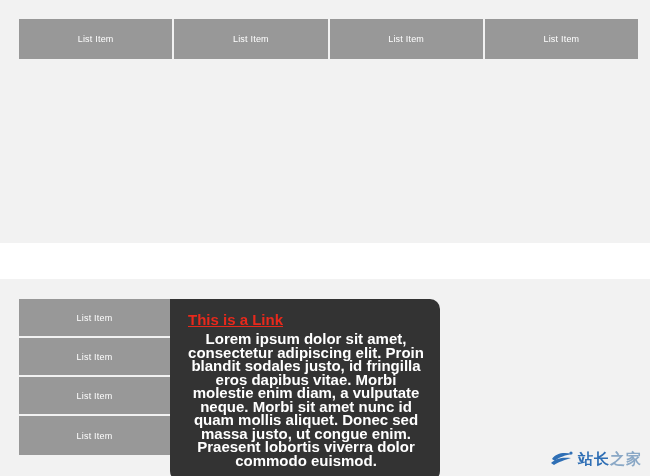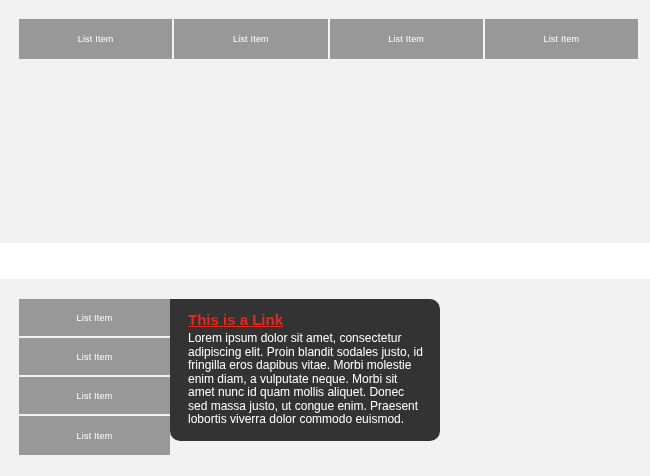--- a/index.html
+++ b/index.html
@@ -113,24 +113,25 @@
     color: #e8291c;
     font-size: 15px;
     font-weight: bold;
     text-decoration: underline;
     margin-bottom: 4px;
     cursor: pointer;
   }
 
   #content-paragraph {
     color: #ffffff;
-    font-size: 12px;
-    font-weight: normal;
+    font-size: 15px;
+    font-weight: bold;
     line-height: 13.5px;
     margin: 0;
+    text-align: center;
   }
 
   
   #watermark {
     position: absolute;
     right: 8px;
     bottom: 6px;
     display: flex;
     align-items: center;
     height: 22px;
@@ -188,14 +189,24 @@
     <div class="side-item">
       <span>List Item</span>
     </div>
   </div>
 
   <div id="content-card">
     <a id="content-link" href="#">This is a Link</a>
     <p id="content-paragraph">Lorem ipsum dolor sit amet, consectetur adipiscing elit. Proin blandit sodales justo, id fringilla eros dapibus vitae. Morbi molestie enim diam, a vulputate neque. Morbi sit amet nunc id quam mollis aliquet. Donec sed massa justo, ut congue enim. Praesent lobortis viverra dolor commodo euismod.</p>
   </div>
 
+  <div id="watermark">
+    <div id="watermark-mark">
+      <svg width="26" height="20" viewBox="0 0 26 20">
+        <path d="M2 10 C6 4, 14 3, 22 5 C16 6, 9 8, 5 12 Z" fill="#2f6fb5"></path>
+        <path d="M1 14 C6 9, 13 8, 21 9 C15 11, 8 13, 4 16 Z" fill="#2f6fb5"></path>
+        <circle cx="21" cy="4" r="1.6" fill="#2f6fb5"></circle>
+      </svg>
+    </div>
+    <div id="watermark-text"><span>站长</span><span class="dim">之家</span></div>
+  </div>
 
 </div>
 
 </body></html>

